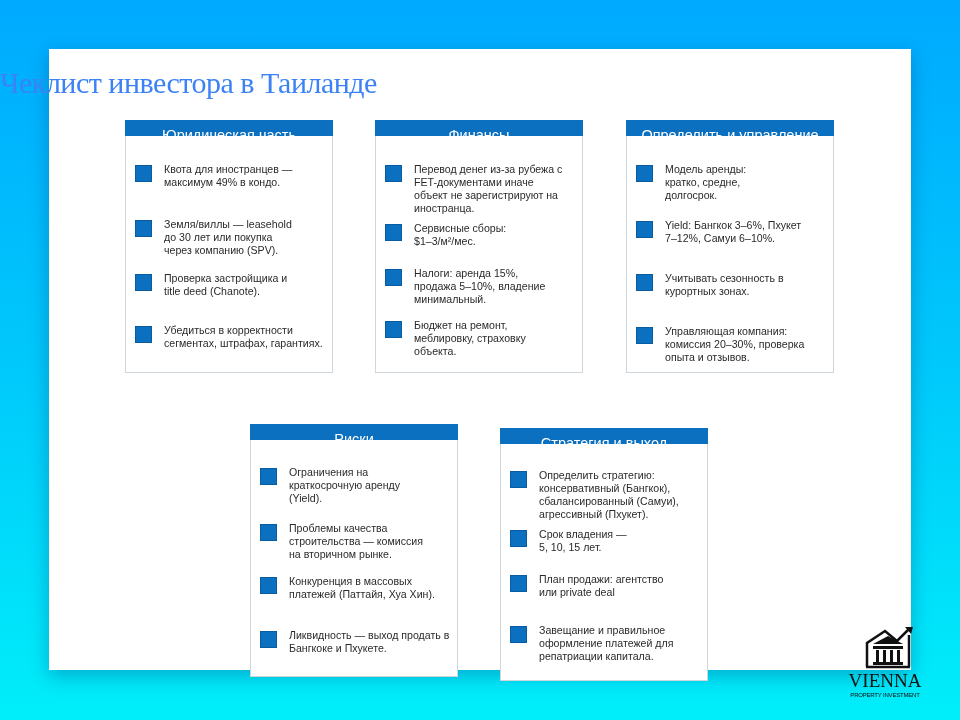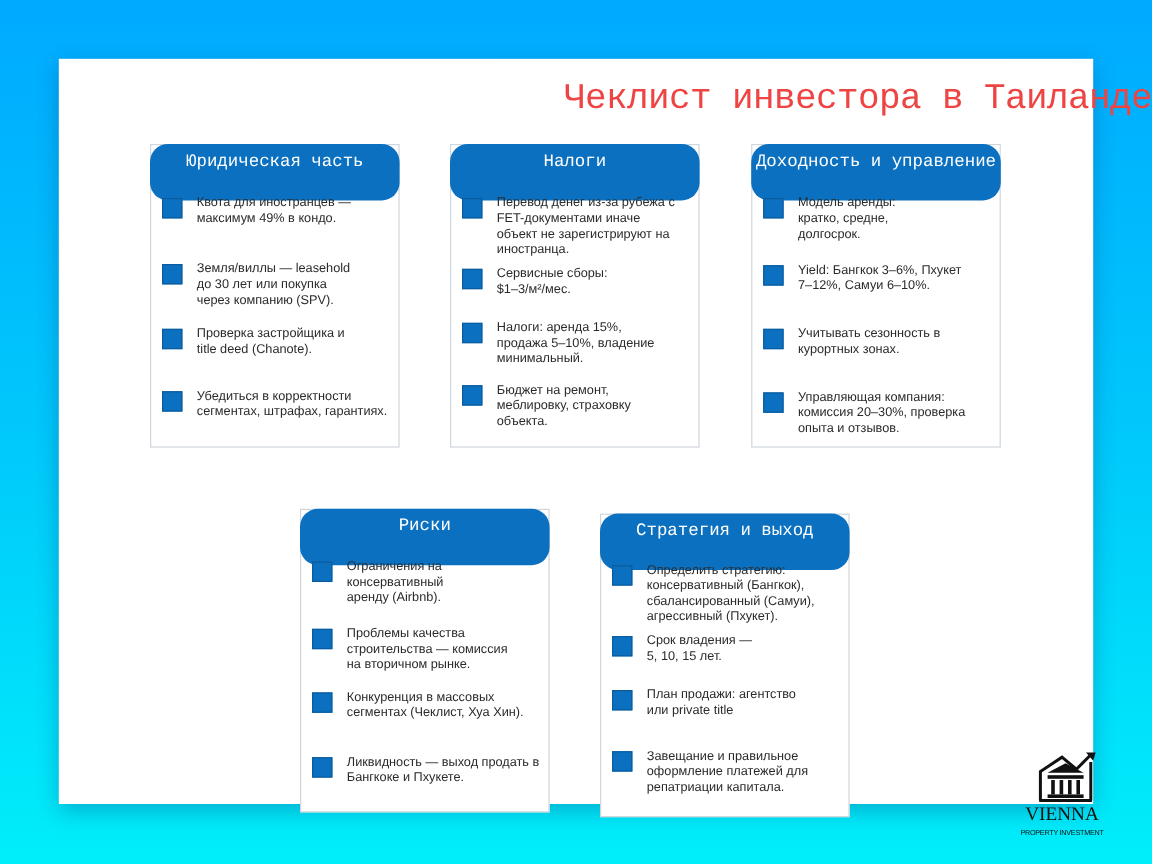--- a/index.html
+++ b/index.html
@@ -7,47 +7,46 @@
     width: 960px; height: 720px; overflow: hidden; position: relative;
     background: linear-gradient(180deg, #00aaff 0%, #00c8fb 50%, #00eefa 100%);
     font-family: "Liberation Sans", "DejaVu Sans", sans-serif;
   }
   .sheet {
     position: absolute; left: 49px; top: 49px; width: 862px; height: 621px;
     background: #ffffff;
     box-shadow: 0 6px 18px rgba(0,60,120,0.35);
   }
   .title {
-    position: absolute; left: 0; right: 0; top: 66px; text-align: right;
-    font-family: Liberation Mono, monospace; font-size: 30px; letter-spacing: -0.5px;
-    color: #ef4444;
+    position: absolute; left: 0; right: 0; top: 66px; text-align: left;
+    font-family: Liberation Serif, serif; font-size: 30px; letter-spacing: -0.5px;
+    color: #3b82f6;
   }
   .card {
     position: absolute; width: 208px; background: #fff;
     border: 1px solid #cfd6dc; box-sizing: border-box;
   }
   .card-head {
-    background: #0b70bf; color: #fff; height: 47px; line-height: 30px;
-    text-align: center; font-size: 14.5px; font-family: Liberation Mono, monospace;
+    background: #0b70bf; color: #fff; height: 16px; line-height: 30px;
+    text-align: center; font-size: 14.5px; font-family: Liberation Sans, sans-serif;
     margin: -1px -1px 0 -1px;
-    border-radius: 15px;
   }
   .item { position: absolute; left: 9px; right: 6px; }
   .check {
     position: absolute; left: 0; top: 2px; width: 17px; height: 17px;
     background: #0b70bf; border: 1px solid #0a5c9e; box-sizing: border-box;
   }
   .item-text {
     position: absolute; left: 29px; top: 0; right: 0;
     font-size: 10.6px; line-height: 13px; color: #2a2a2a;
   }
   .logo { position: absolute; left: 845px; top: 625px; width: 80px; height: 80px; }
   .logo-vienna {
     position: absolute; left: 0; top: 45px; width: 80px; text-align: center;
-    font-family: "Liberation Serif", serif; font-size: 16px; color: #111; letter-spacing: 0px;
+    font-family: "Liberation Serif", serif; font-size: 19px; color: #111; letter-spacing: 0px;
   }
   .logo-sub {
     position: absolute; left: 0; top: 67px; width: 80px; text-align: center;
     font-size: 6px; color: #111; letter-spacing: -0.2px;
   }
 </style>
 </head>
 <body>
 
 <div class="sheet"></div>
@@ -67,41 +66,41 @@
       <span class="check"></span>
       <div class="item-text" style="right:30px">Проверка застройщика и title deed (Chanote).</div>
     </div>
   <div class="item" style="top:203px">
       <span class="check"></span>
       <div class="item-text">Убедиться в корректности сегментах, штрафах, гарантиях.</div>
     </div>
 </div>
 
 <div class="card" style="left:375px;top:120px;height:253px;">
-  <div class="card-head">Налоги</div>
+  <div class="card-head">Финансы</div>
   <div class="item" style="top:42px">
       <span class="check"></span>
       <div class="item-text" style="right:6px">Перевод денег из-за рубежа с FET-документами иначе объект не зарегистрируют на иностранца.</div>
     </div>
   <div class="item" style="top:101px">
       <span class="check"></span>
       <div class="item-text" style="right:60px">Сервисные сборы: $1–3/м²/мес.</div>
     </div>
   <div class="item" style="top:146px">
       <span class="check"></span>
       <div class="item-text" style="right:14px">Налоги: аренда 15%, продажа 5–10%, владение минимальный.</div>
     </div>
   <div class="item" style="top:198px">
       <span class="check"></span>
       <div class="item-text" style="right:40px">Бюджет на ремонт, меблировку, страховку объекта.</div>
     </div>
 </div>
 
 <div class="card" style="left:626px;top:120px;height:253px;">
-  <div class="card-head">Доходность и управление</div>
+  <div class="card-head">Определить и управление</div>
   <div class="item" style="top:42px">
       <span class="check"></span>
       <div class="item-text" style="right:44px">Модель аренды: кратко, средне, долгосрок.</div>
     </div>
   <div class="item" style="top:98px">
       <span class="check"></span>
       <div class="item-text" style="right:20px">Yield: Бангкок 3–6%, Пхукет 7–12%, Самуи 6–10%.</div>
     </div>
   <div class="item" style="top:151px">
       <span class="check"></span>
@@ -110,49 +109,49 @@
   <div class="item" style="top:204px">
       <span class="check"></span>
       <div class="item-text" style="right:10px">Управляющая компания: комиссия 20–30%, проверка опыта и отзывов.</div>
     </div>
 </div>
 
 <div class="card" style="left:250px;top:392px;height:253px;margin-top:32px;">
   <div class="card-head">Риски</div>
   <div class="item" style="top:41px">
       <span class="check"></span>
-      <div class="item-text" style="right:50px">Ограничения на консервативный аренду (Airbnb).</div>
+      <div class="item-text" style="right:50px">Ограничения на краткосрочную аренду (Yield).</div>
     </div>
   <div class="item" style="top:97px">
       <span class="check"></span>
       <div class="item-text" style="right:20px">Проблемы качества строительства — комиссия на вторичном рынке.</div>
     </div>
   <div class="item" style="top:150px">
       <span class="check"></span>
-      <div class="item-text" style="right:2px">Конкуренция в массовых сегментах (Чеклист, Хуа Хин).</div>
+      <div class="item-text" style="right:2px">Конкуренция в массовых платежей (Паттайя, Хуа Хин).</div>
     </div>
   <div class="item" style="top:204px">
       <span class="check"></span>
       <div class="item-text" style="right:0px">Ликвидность — выход продать в Бангкоке и Пхукете.</div>
     </div>
 </div>
 
 <div class="card" style="left:500px;top:392px;height:253px;margin-top:36px;">
   <div class="card-head">Стратегия и выход</div>
   <div class="item" style="top:40px">
       <span class="check"></span>
       <div class="item-text" style="right:4px">Определить стратегию: консервативный (Бангкок), сбалансированный (Самуи), агрессивный (Пхукет).</div>
     </div>
   <div class="item" style="top:99px">
       <span class="check"></span>
       <div class="item-text" style="right:70px">Срок владения — 5, 10, 15 лет.</div>
     </div>
   <div class="item" style="top:144px">
       <span class="check"></span>
-      <div class="item-text" style="right:30px">План продажи: агентство или private title</div>
+      <div class="item-text" style="right:30px">План продажи: агентство или private deal</div>
     </div>
   <div class="item" style="top:195px">
       <span class="check"></span>
       <div class="item-text" style="right:1px">Завещание и правильное оформление платежей для репатриации капитала.</div>
     </div>
 </div>
 
 <div class="logo">
   <svg width="80" height="46" viewBox="0 0 80 46" style="position:absolute;left:0;top:0">
     <polyline points="22,42 22,18 40,6 52,16 64,4" fill="none" stroke="#111" stroke-width="2.5"></polyline>

